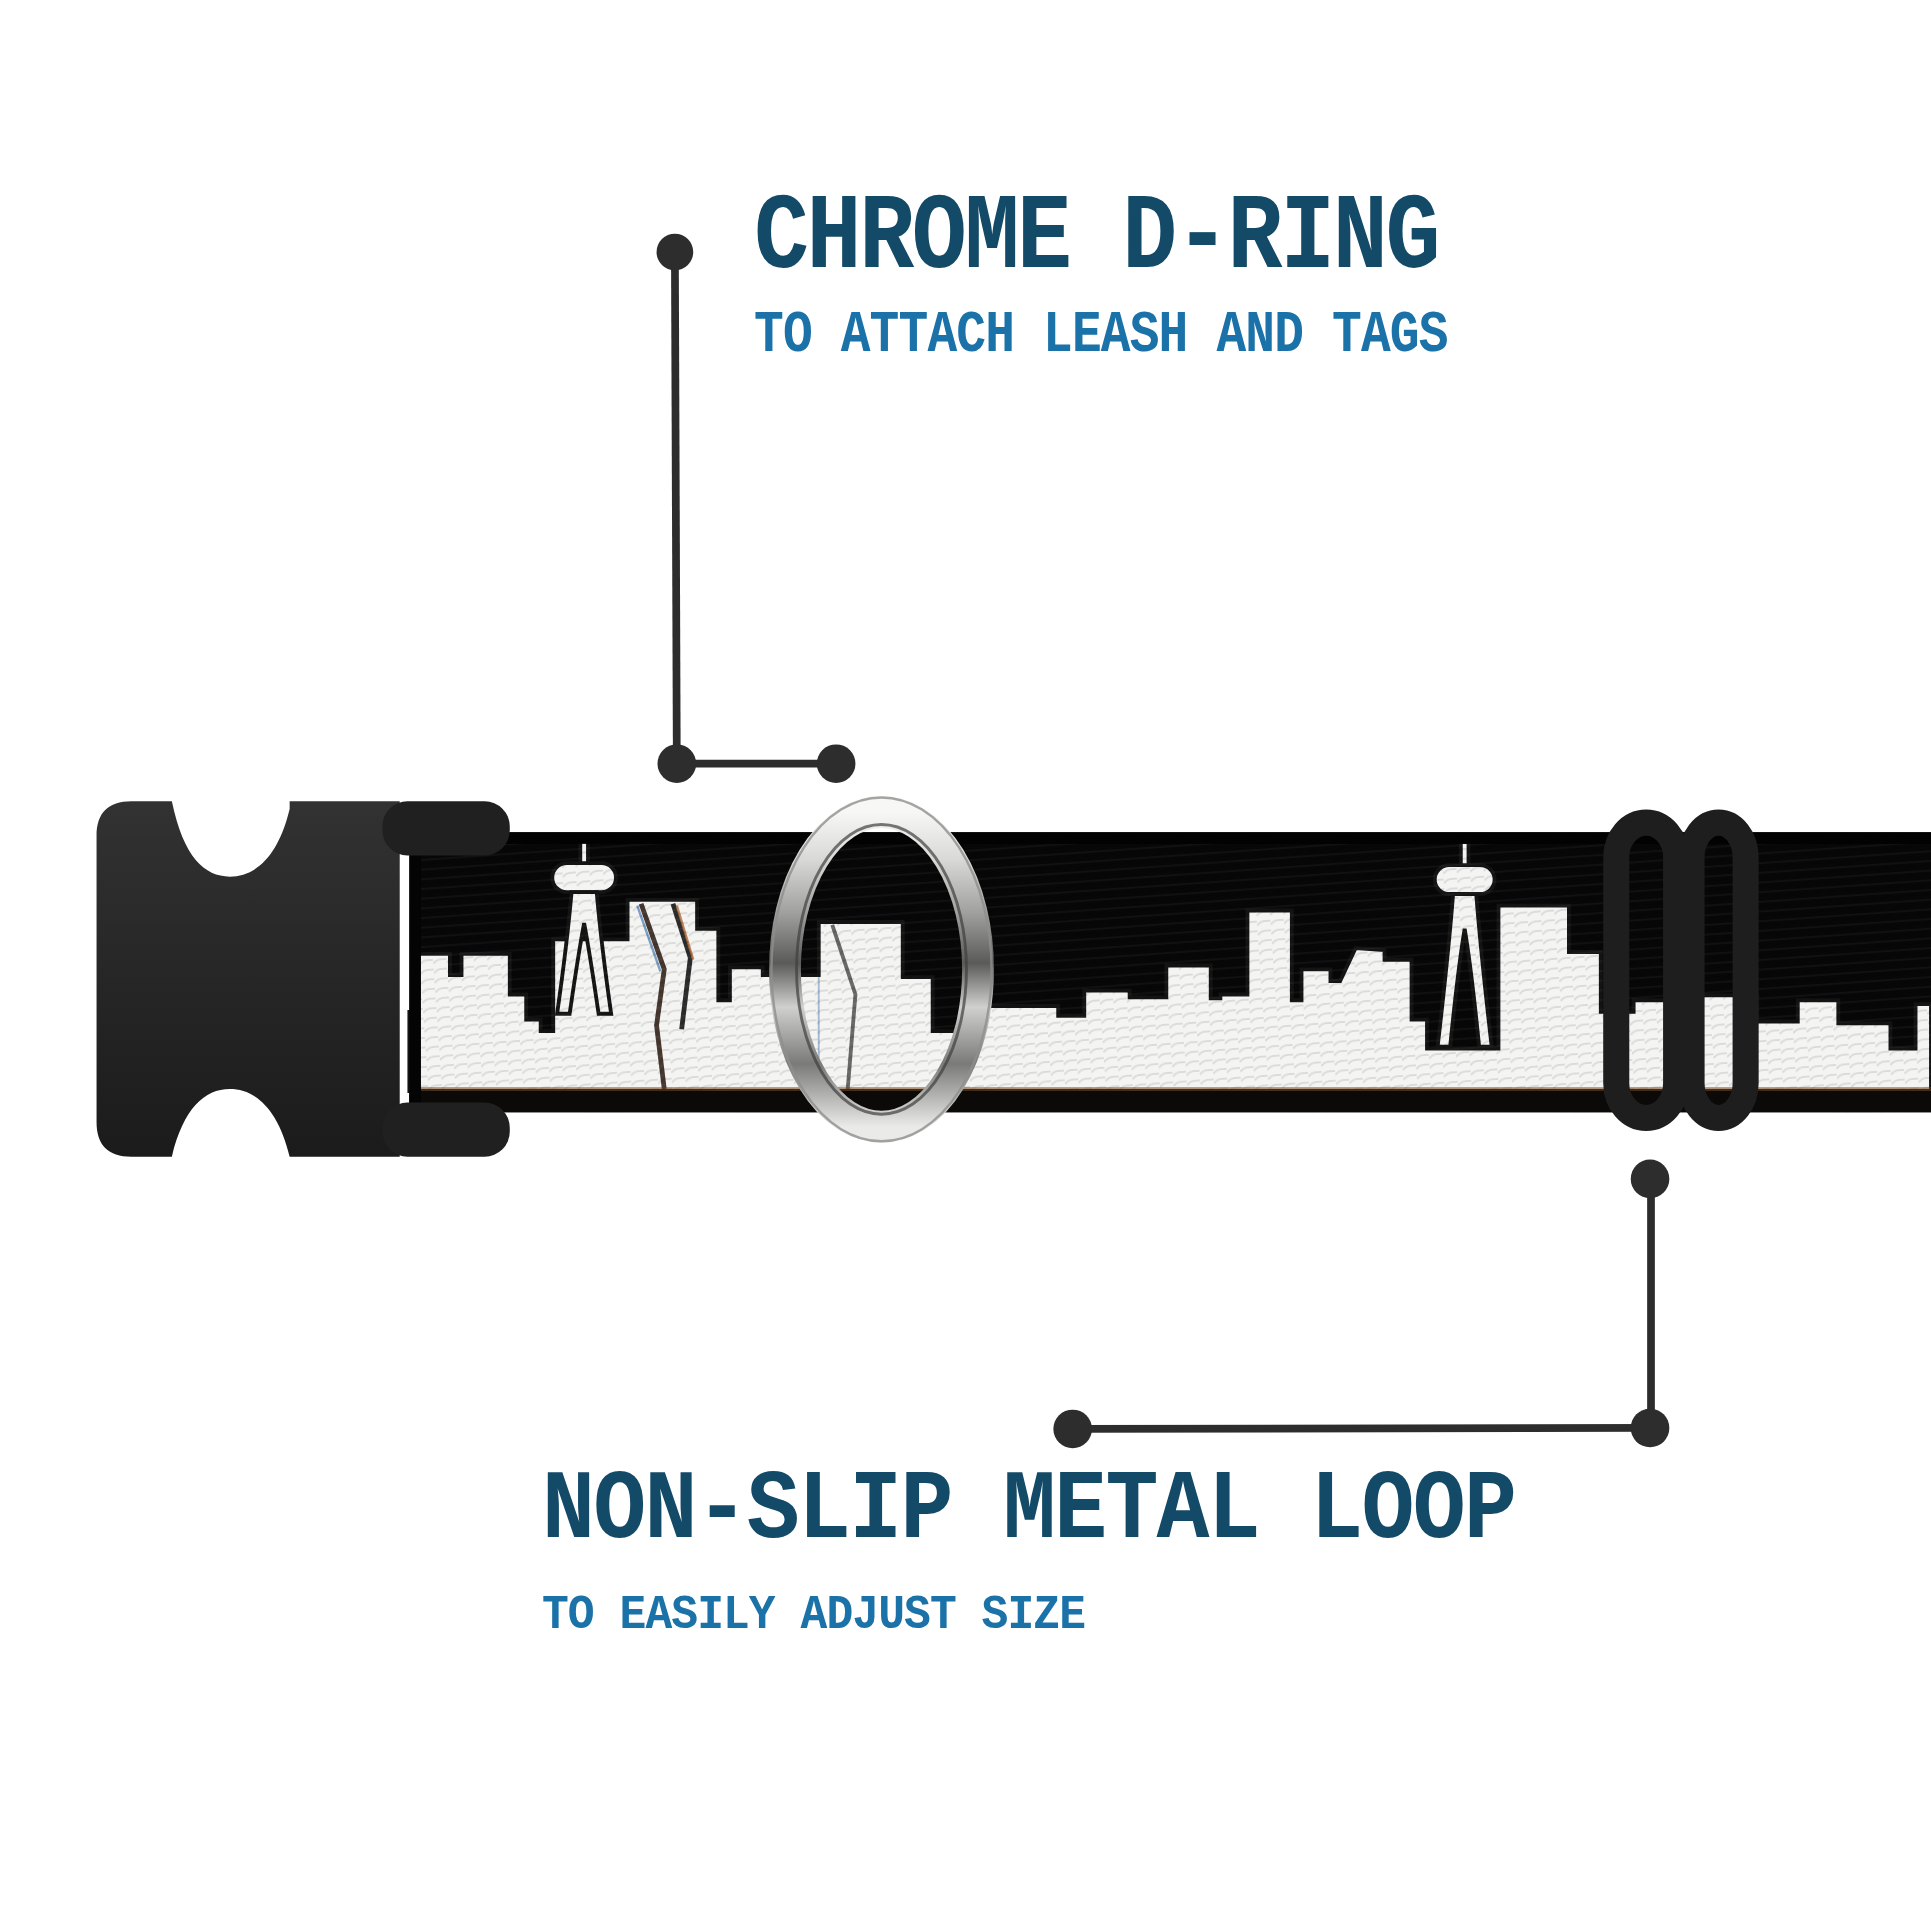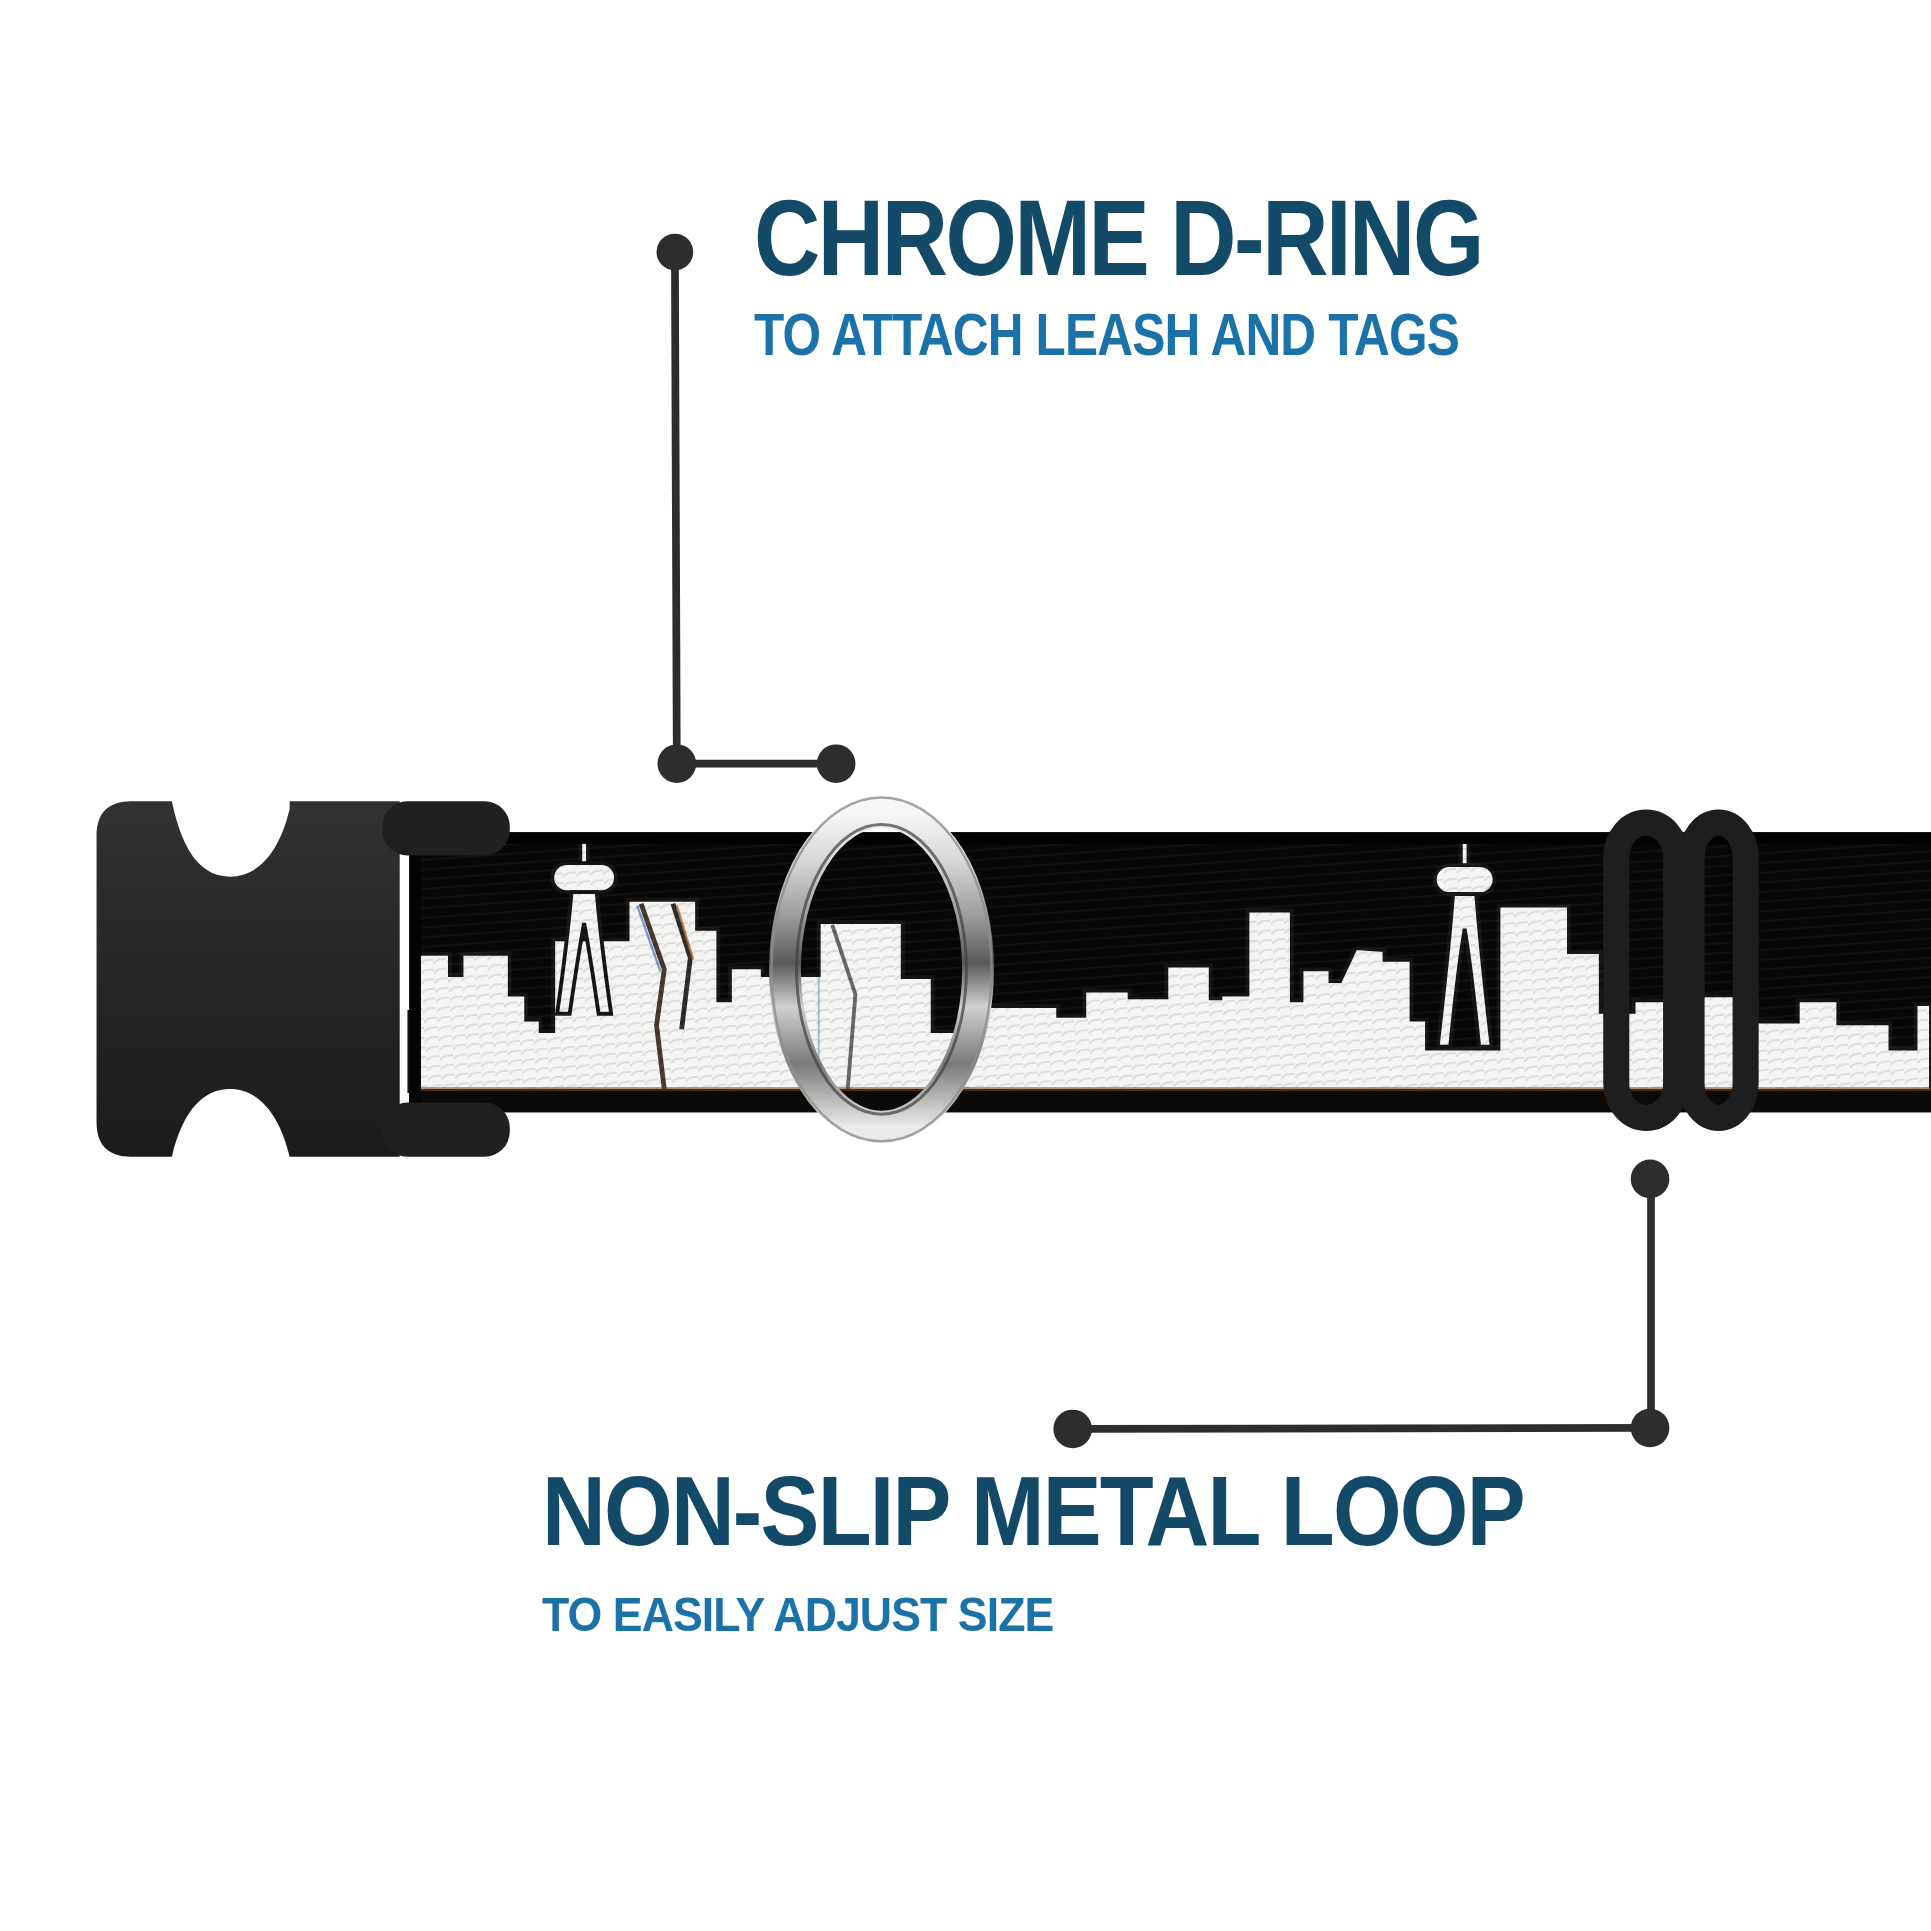--- a/index.html
+++ b/index.html
@@ -1,21 +1,21 @@
 <!DOCTYPE html>
 <html style="--title-navy: #134a68; --subtitle-blue: #1b72a8; --callout-line: #2d2d2d; --webbing-black: #070707; --webbing-white: #f4f5f3; --webbing-edge: #0c0a08; --buckle-black: #262626; --hardware-black: #1e1e1e; --chrome-light: #f2f2f0; --chrome-mid: #b9b9b7; --chrome-dark: #585856;"><head>
 <meta charset="utf-8">
 <style>
   html,body{margin:0;padding:0;background:#fff;}
   .stage{
     position:relative;
     width:1931px;height:1931px;
     background:#ffffff;
     overflow:hidden;
-    font-family:Liberation Sans, sans-serif;
+    font-family:Liberation Mono, monospace;
   }
   .stage svg{position:absolute;left:0;top:0;}
   .label{
     position:absolute;
     font-weight:700;
     line-height:1;
     white-space:nowrap;
     transform-origin:left top;
   }
   .top-title  {left:754px; top:184px;  font-size:108px; letter-spacing:-2.9px; transform:scaleX(.85); color:var(--title-navy,#134a68);}

